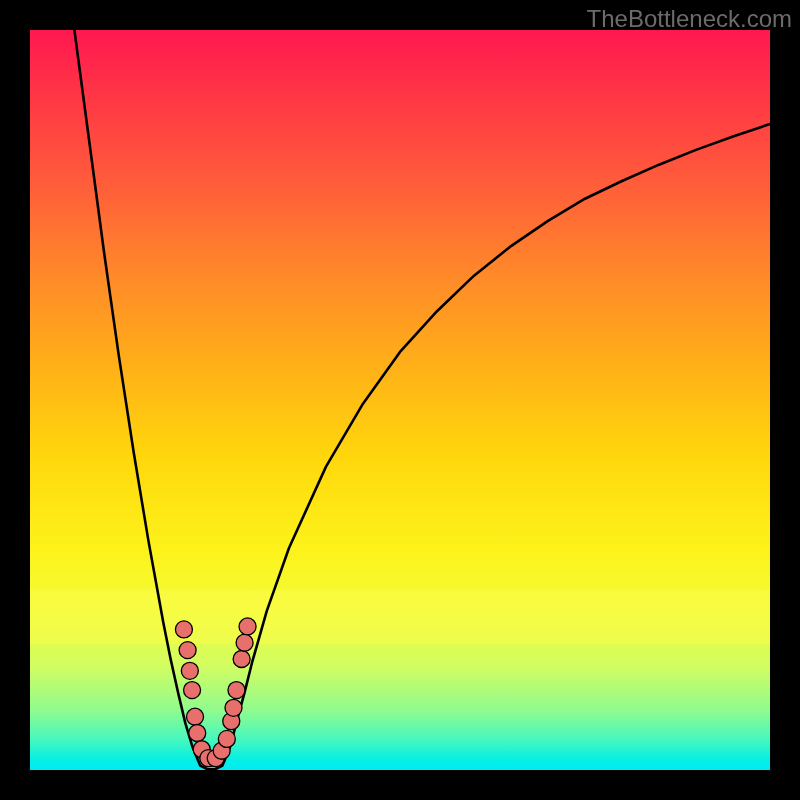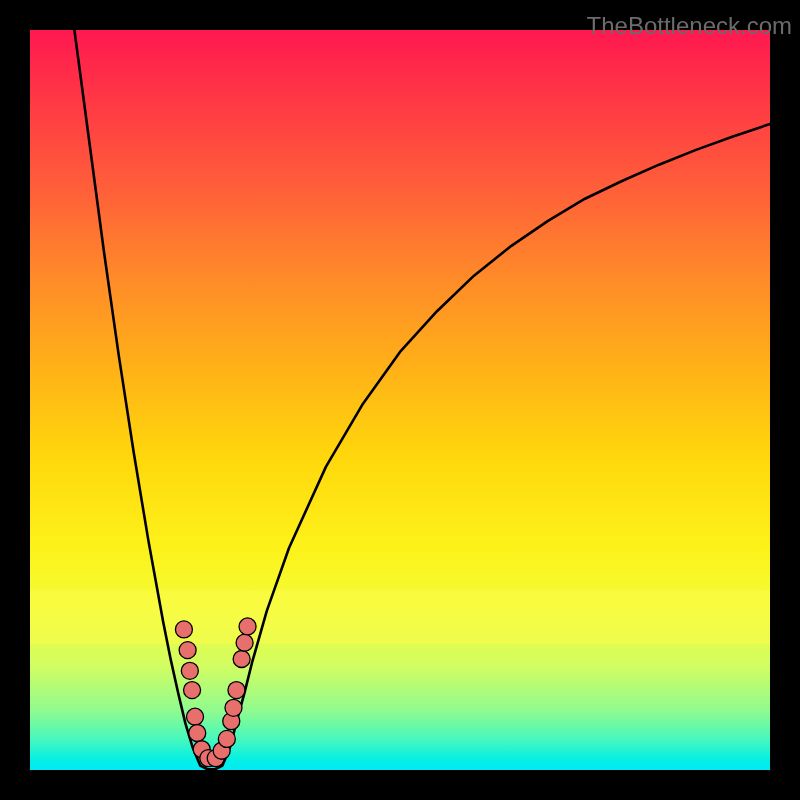--- a/index.html
+++ b/index.html
@@ -50,21 +50,21 @@
   svg.curves {
     position: absolute;
     left: 30px;
     top: 30px;
     width: 740px;
     height: 740px;
     overflow: visible;
   }
   .watermark {
     position: absolute;
-    top: 12px;
+    top: 5px;
     right: 8px;
     font-family: Arial, Helvetica, sans-serif;
     font-size: 24px;
     color: #6B6B6B;
     user-select: none;
   }
 </style>
 </head>
 <body>
 

